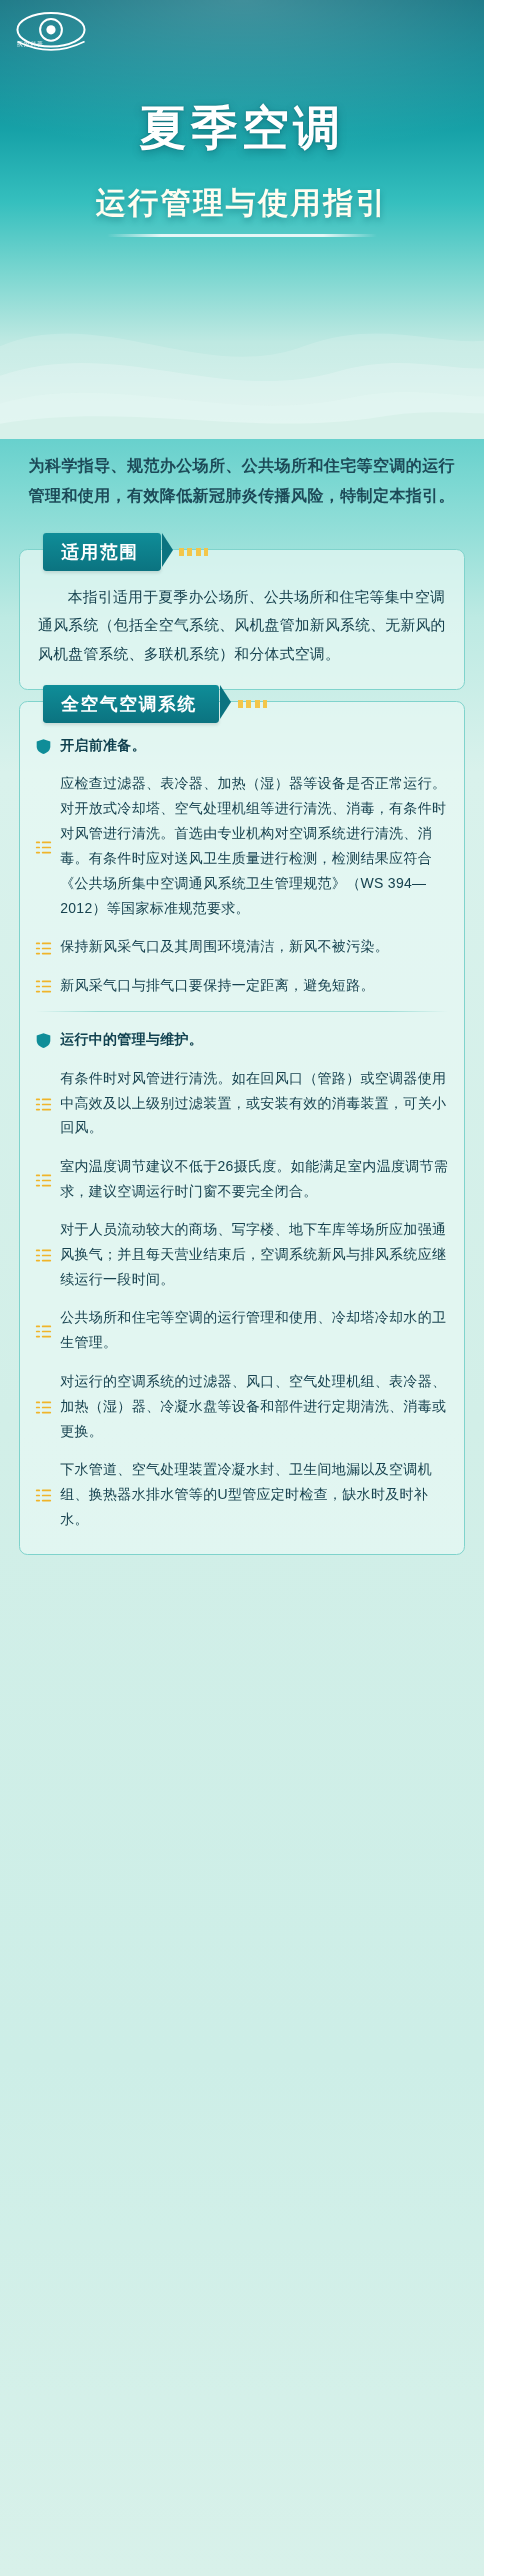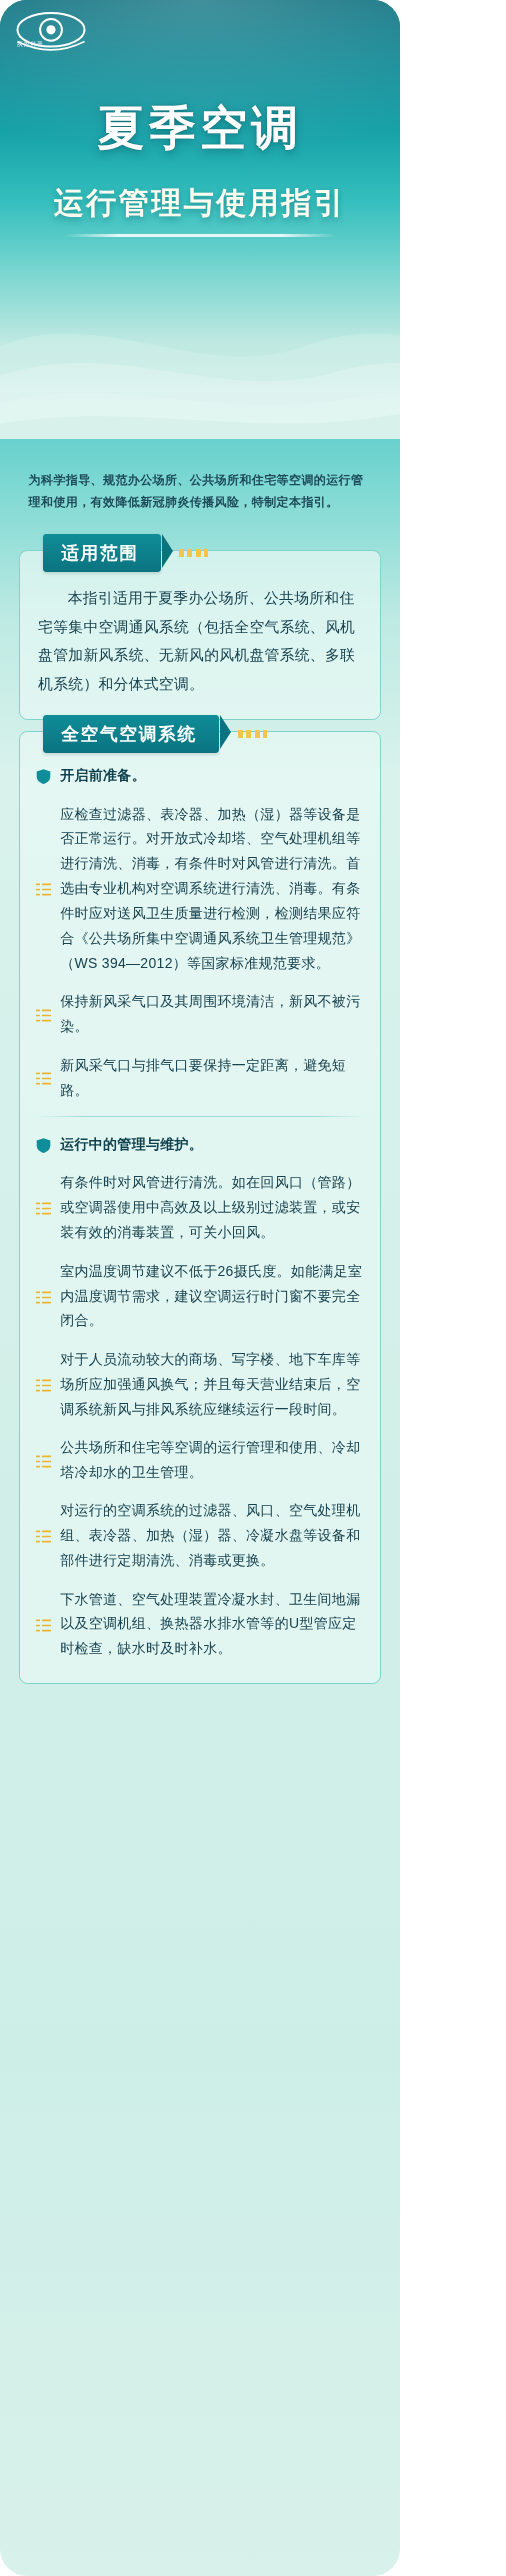--- a/index.html
+++ b/index.html
@@ -2,26 +2,25 @@
 <html style="font-size:13.5px"><head>
 <meta charset="utf-8">
 <style>
   * { box-sizing: border-box; margin: 0; padding: 0; }
   html, body {
     width: 506px;
     background: #ffffff;
     font-family: "Liberation Sans", sans-serif;
   }
   .page {
-    width: 400px;
+    width: 484px;
     min-height: 2576px;
     position: relative;
     background: linear-gradient(180deg, #0e7c88 0%, #1ba0a8 6%, #38bfc0 13%, #7fd9d3 19%, #bdeae3 24%, #d9f2ec 30%, #d2efe8 55%, #cdeee7 80%, #d8f1ea 100%);
     overflow: hidden;
-    border-radius: 27px;
   }
 
   
   .hero {
     position: relative;
     height: 439px;
     background:
       radial-gradient(ellipse 590px 219px at 50% 0%, rgba(255,255,255,0.22) 0%, rgba(255,255,255,0) 70%),
       linear-gradient(180deg, #0b6f7e 0%, #0f8894 14%, #17a2a8 30%, #35bfbe 46%, #7ad6d0 62%, #bfe9e2 78%, #d6f1ea 100%);
   }
@@ -79,27 +78,28 @@
     width: 270px;
     height: 2.5px;
     background: linear-gradient(90deg, rgba(255,255,255,0) 0%, #ffffff 20%, #ffffff 80%, rgba(255,255,255,0) 100%);
     opacity: .85;
   }
 
   
   .intro {
     position: relative;
     margin: 0 23.6px;
-    padding: 30px 5px 22px;
-    font-size: 12px;
+    padding: 14px 5px 22px;
+    font-size: 16px;
     line-height: 1.85;
     color: #1d4a58;
     font-weight: bold;
     letter-spacing: 0.4px;
     z-index: 3;
+    font-family: Liberation Mono, monospace;
   }
 
   
   .section {
     position: relative;
     margin: 15px 18.6px 0;
     border: 1.7px solid #7fd3cc;
     border-radius: 8.4px;
     background: rgba(231,248,244,0.72);
     padding: 29px 13.5px 18.6px;

